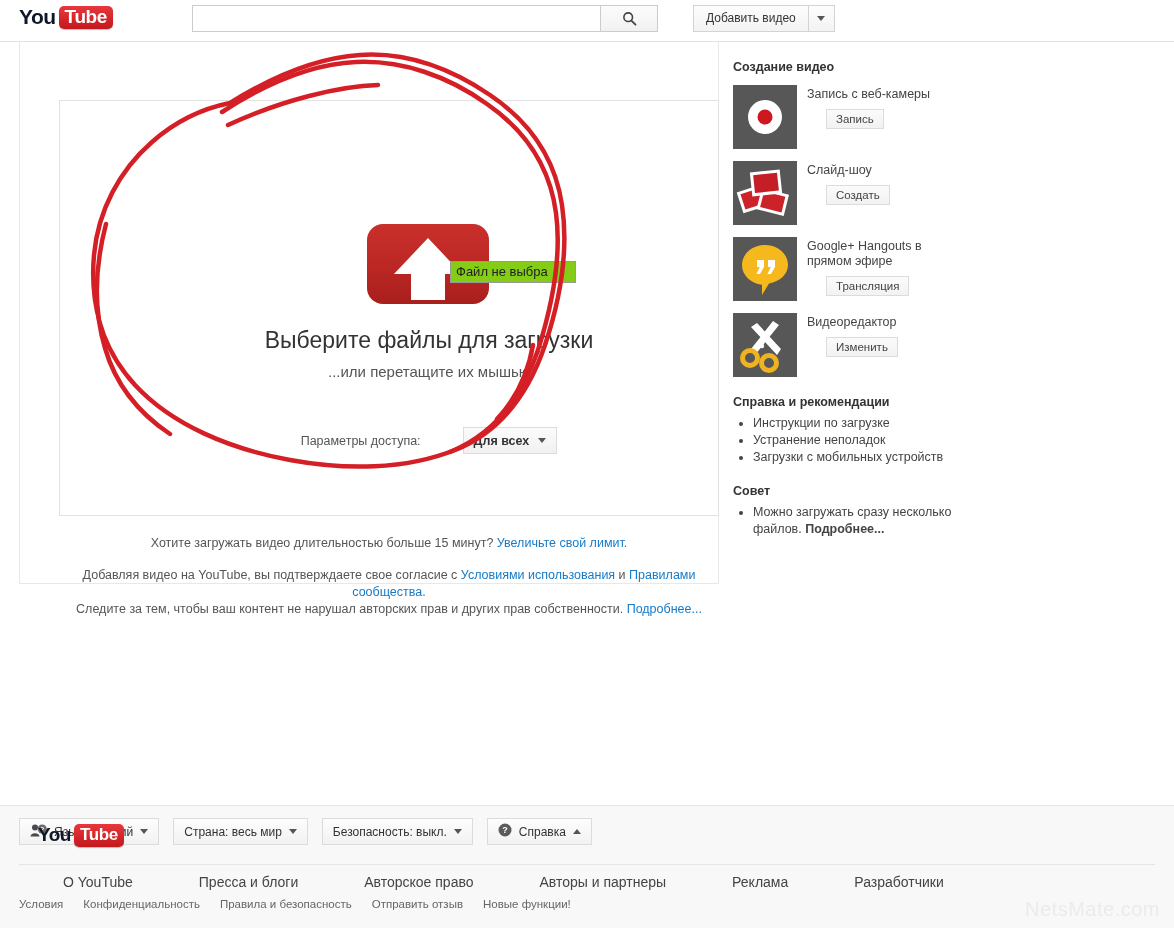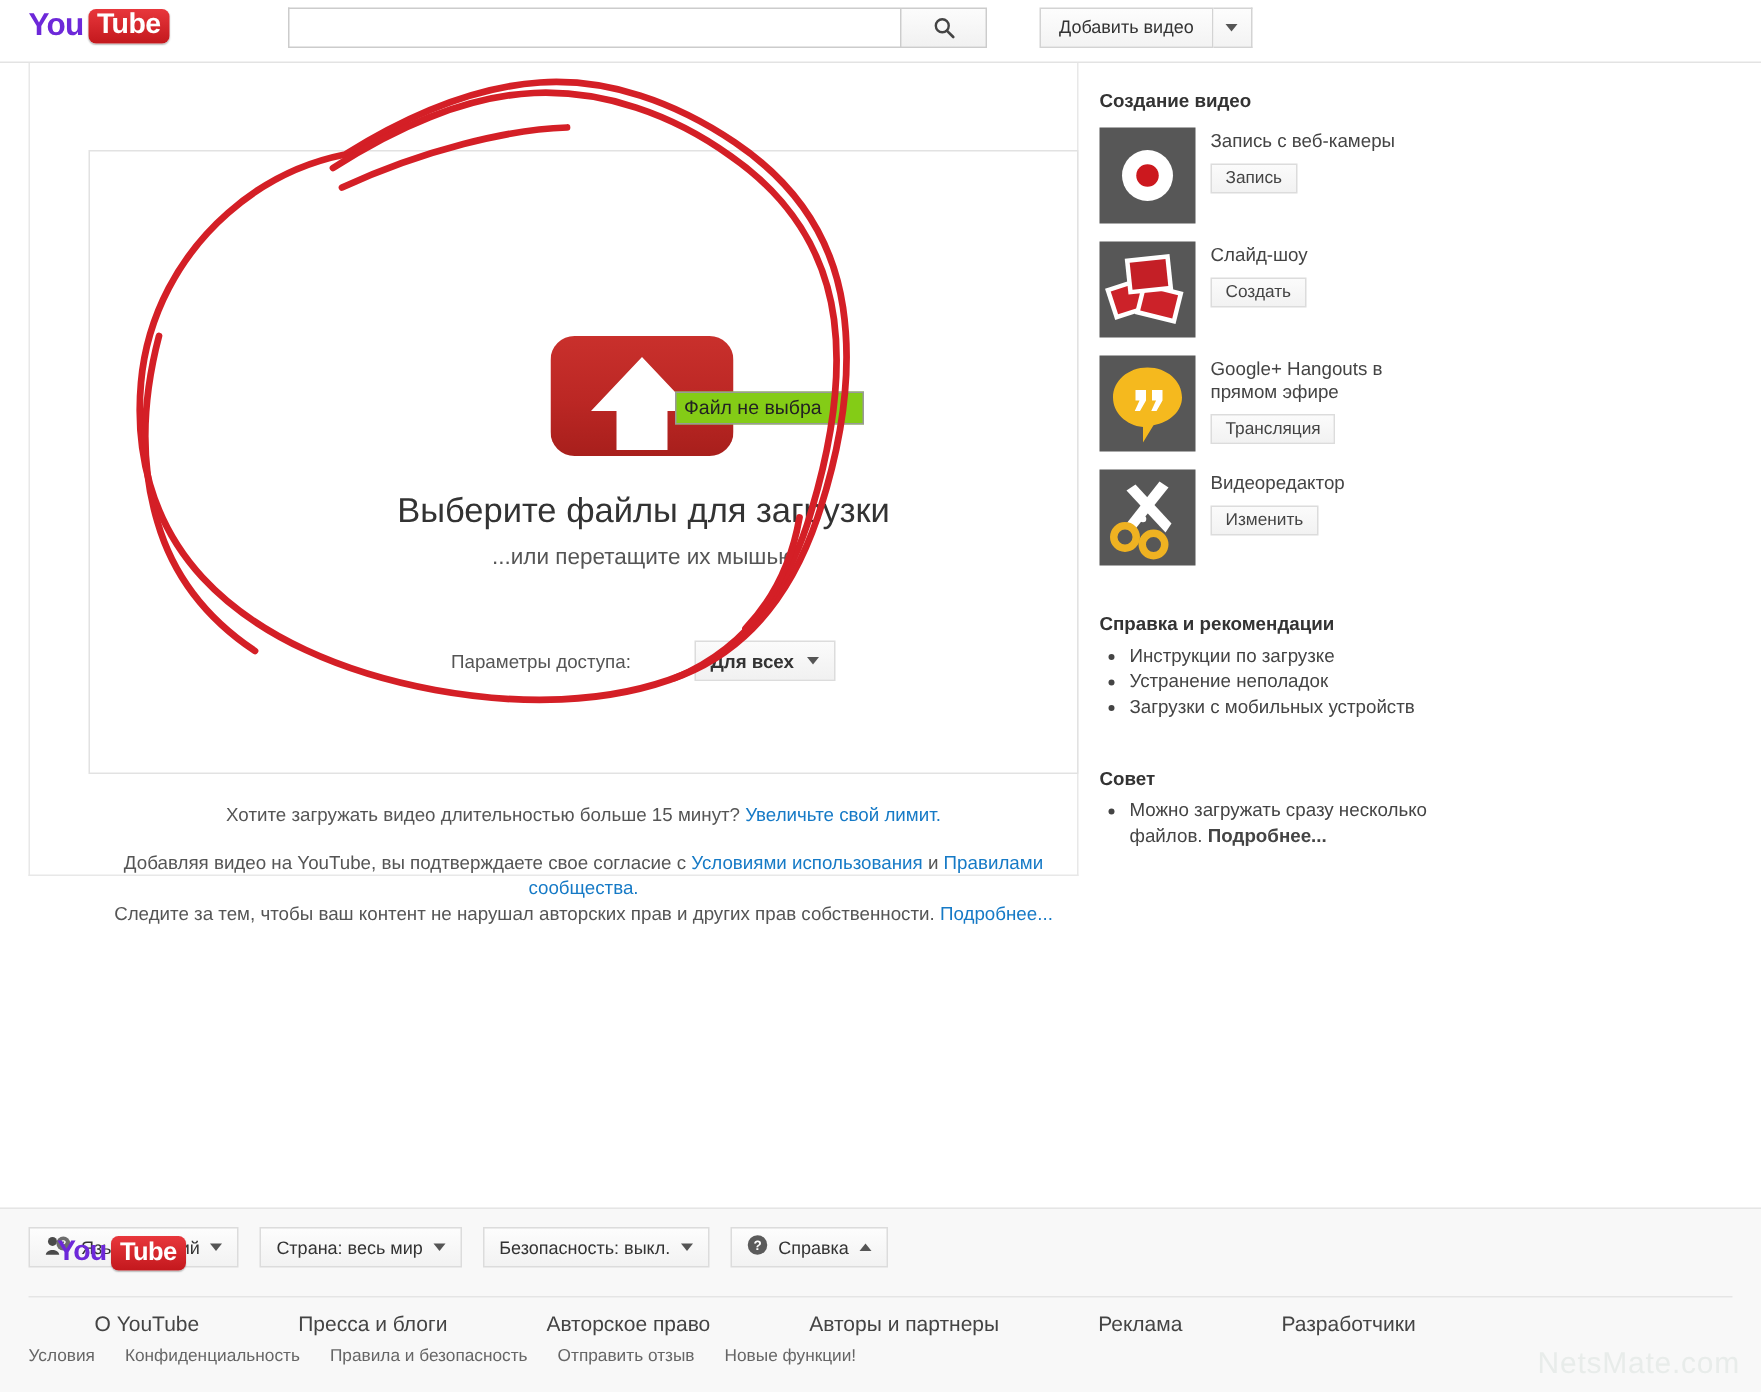--- a/index.html
+++ b/index.html
@@ -32,21 +32,21 @@
     left: 19px; top: 5px;
     display: flex;
     align-items: center;
     height: 24px;
     user-select: none;
   }
   .yt-logo .you {
     font-family: "Liberation Sans", sans-serif;
     font-weight: bold;
     font-size: 21px;
-    color: #6d28d9;
+    color: #0f172a;
     letter-spacing: -0.5px;
     line-height: 22px;
   }
   .yt-logo .tube-box {
     margin-left: 3px;
     background: #cc181e;
     background: linear-gradient(#e8373c, #c3181d);
     border-radius: 5px;
     padding: 1px 6px 2px 6px;
     box-shadow: 0 1px 1px rgba(0,0,0,0.25);
@@ -295,26 +295,27 @@
   }
   .small-btn {
     display: inline-block;
     border: 1px solid #dcdcdc;
     background: linear-gradient(#fbfbfb, #f2f2f2);
     font-size: 11.5px;
     color: #444;
     padding: 3px 9px;
     cursor: pointer;
     font-family: "Liberation Sans", sans-serif;
+    margin-left: 19px;
   }
   .help-head {
     font-size: 12.5px;
     font-weight: bold;
     color: #333;
-    margin-top: 32px;
+    margin-top: 18px;
     margin-bottom: 6px;
   }
   ul.side-list {
     margin: 0 0 0 2px;
     padding-left: 18px;
     list-style: disc;
   }
   ul.side-list li {
     font-size: 12.5px;
     color: #444;

